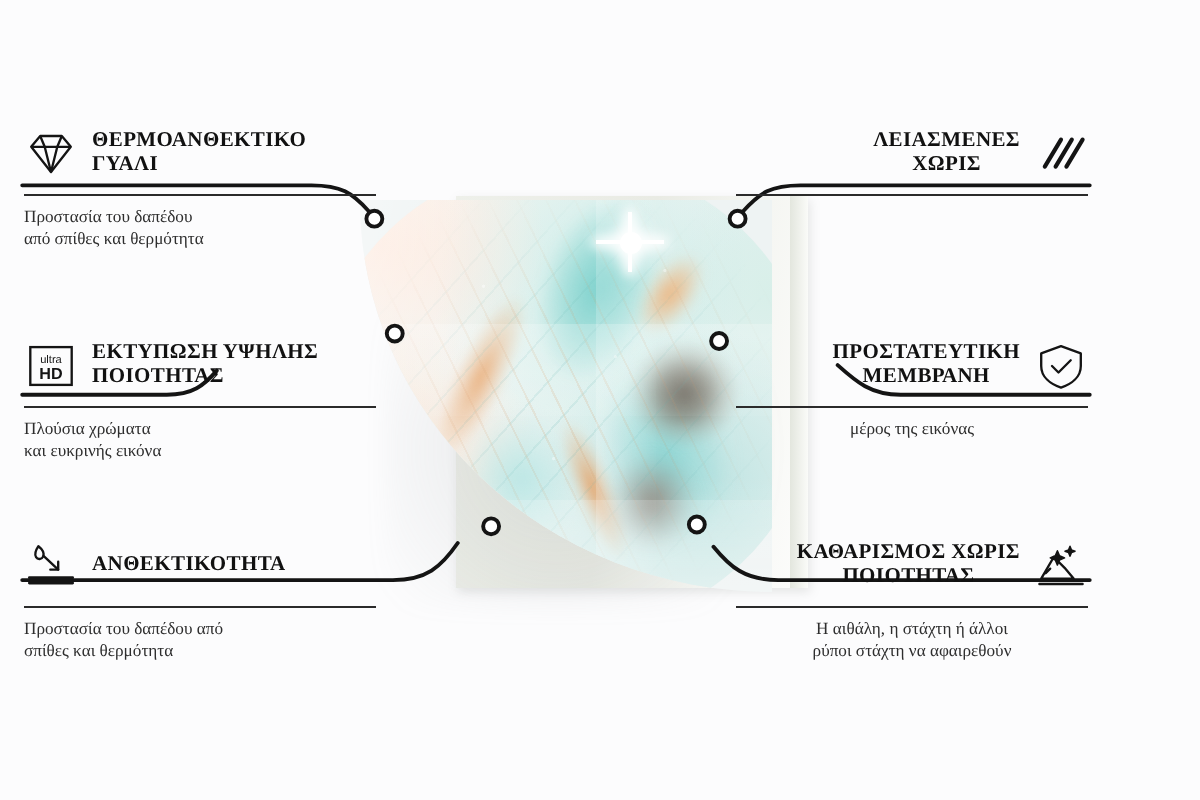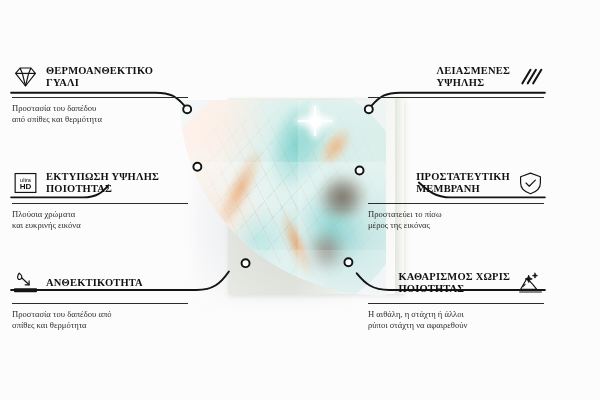--- a/index.html
+++ b/index.html
@@ -103,21 +103,21 @@
   .glint:after{width:2px;height:30px;box-shadow:0 0 6px 2px rgba(255,255,255,.95);}
   .glint i{position:absolute;left:50%;top:50%;width:11px;height:11px;margin:-5.5px 0 0 -5.5px;
       background:#fff;border-radius:50%;box-shadow:0 0 9px 5px rgba(255,255,255,.9);}
 
   
   #lines{position:absolute;inset:0;}
 
   
   .feat{position:absolute;width:176px;}
   .feat.L{left:12px;text-align:left;}
-  .feat.R{right:12px;text-align:left;}
+  .feat.R{right:12px;text-align:center;}
   .fhead{display:flex;align-items:center;gap:7px;min-height:30px;}
   .feat.R .fhead{flex-direction:row-reverse;}
   .ficon{width:27px;height:26px;flex:0 0 27px;display:block;}
   .ftitle{font-size:10.5px;line-height:12.4px;letter-spacing:.2px;font-weight:700;color:#111;}
   .rule{height:1px;background:#2b2b2b;margin:5px 0 5px;}
   .fbody{font-size:8.6px;line-height:10.6px;color:#2e2e2e;}
 
   .f1{top:62px;} .f2{top:168px;} .f3{top:268px;}
   .r1{top:62px;} .r2{top:168px;} .r3{top:268px;}
 </style>
@@ -233,42 +233,41 @@
     <div class="fhead">
       <svg class="ficon" viewBox="0 0 30 28">
         <g stroke="#141414" stroke-width="2.3" stroke-linecap="round">
           <path d="M6,21 L15,6"></path>
             <path d="M12,21 L21,6"></path>
             <path d="M18,21 L27,6"></path>
         </g>
       </svg>
       <div>
         <div class="ftitle">ΛΕΙΑΣΜΕΝΕΣ</div>
-        <div class="ftitle">ΥΨΗΛΗΣ</div>
+        <div class="ftitle">ΧΩΡΙΣ</div>
       </div>
     </div>
     <div class="rule"></div>
     <div class="fbody"></div>
   </div>
 
   <div class="feat R r2">
     <div class="fhead">
       <svg class="ficon" viewBox="0 0 30 28">
         <g fill="none" stroke="#141414" stroke-width="1.3" stroke-linejoin="round" stroke-linecap="round">
           <path d="M15,3 L26,7 V14 C26,20 21,24 15,26 C9,24 4,20 4,14 V7 Z"></path>
           <path d="M10,14 L13.6,17.6 L20.4,10.8"></path>
         </g>
       </svg>
       <div>
         <div class="ftitle">ΠΡΟΣΤΑΤΕΥΤΙΚΗ</div>
         <div class="ftitle">ΜΕΜΒΡΑΝΗ</div>
       </div>
     </div>
     <div class="rule"></div>
-    <div class="fbody">Προστατεύει το πίσω</div>
     <div class="fbody">μέρος της εικόνας</div>
   </div>
 
   <div class="feat R r3">
     <div class="fhead">
       <svg class="ficon" viewBox="0 0 30 28">
         <g fill="none" stroke="#141414" stroke-width="1.3" stroke-linejoin="round" stroke-linecap="round">
           <path d="M4,21 L11,9 L17,15 L22,21 Z"></path>
           <path d="M3,24 H27"></path>
           <path d="M13,5.5 L14.2,8.3 L17,9.5 L14.2,10.7 L13,13.5 L11.8,10.7 L9,9.5 L11.8,8.3 Z" fill="#141414" stroke-width="0.8"></path>

